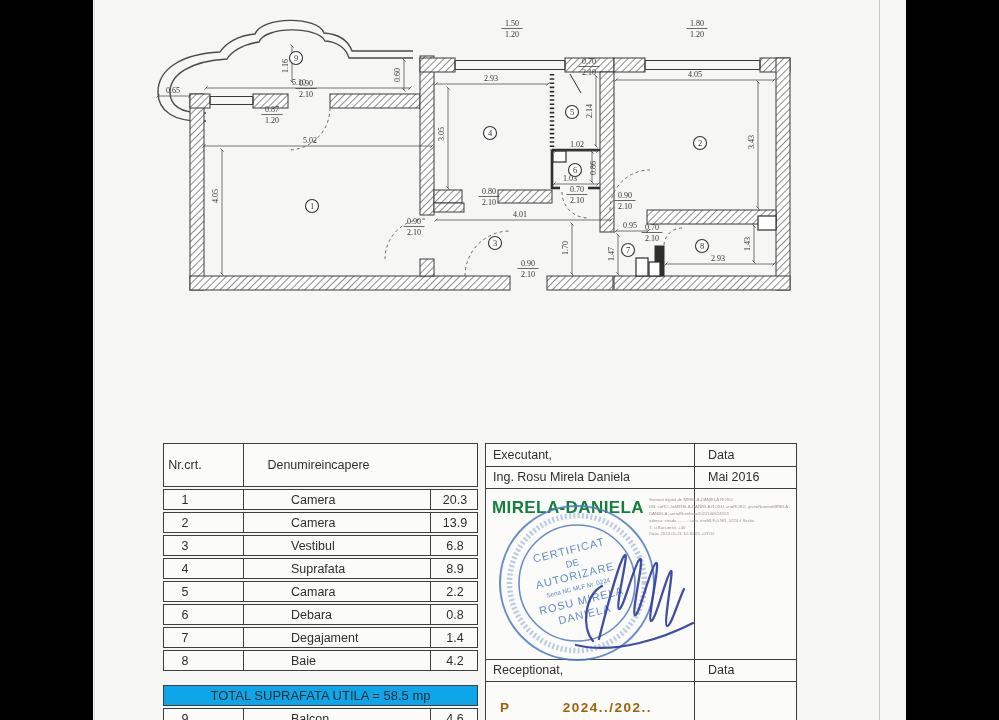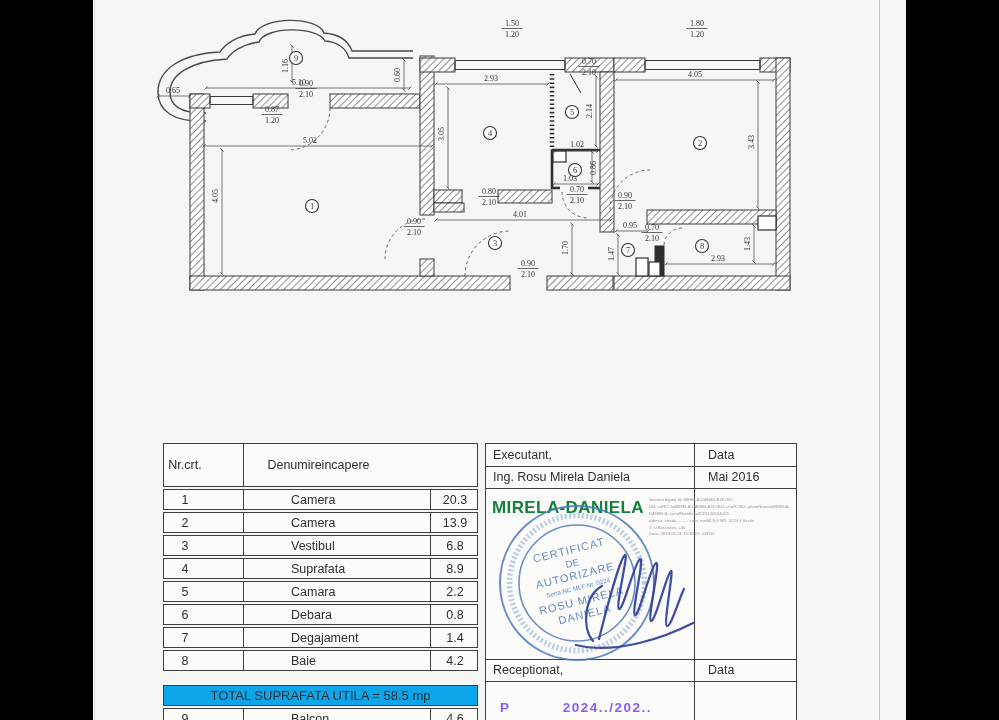--- a/index.html
+++ b/index.html
@@ -35,21 +35,21 @@
   .hline{position:absolute;left:0;width:100%;height:0;border-top:1.3px solid #3f3f3f;}
   #vline{position:absolute;left:208px;top:0;width:0;height:277px;border-left:1.3px solid #3f3f3f;}
   .p-cell{position:absolute;font-size:12.5px;}
   .p-right{left:222px;width:100px;text-align:left;}
   #signer-name{position:absolute;left:6px;top:53px;font-size:17px;font-weight:600;
                color:#15803d;line-height:1.35;letter-spacing:.4px;}
   #fine-print{position:absolute;left:163px;top:53px;width:150px;font-size:4.3px;
               line-height:1.6;color:#a39191;overflow:hidden;}
   #stamp-svg{position:absolute;left:-5px;top:27px;width:240px;height:210px;overflow:visible;}
   #red-note{position:absolute;left:14px;top:256px;font-size:13.5px;font-weight:bold;
-            color:#8b5cf6;white-space:pre;letter-spacing:1.5px;}
+            color:#a16207;white-space:pre;letter-spacing:1.5px;}
 </style>
 </head>
 <body>
 
 <div id="stage">
   <div class="band" id="band-left"></div>
   <div class="band" id="band-right"></div>
   <div id="edge-line"></div>
   <div id="fold-line"></div>
 

